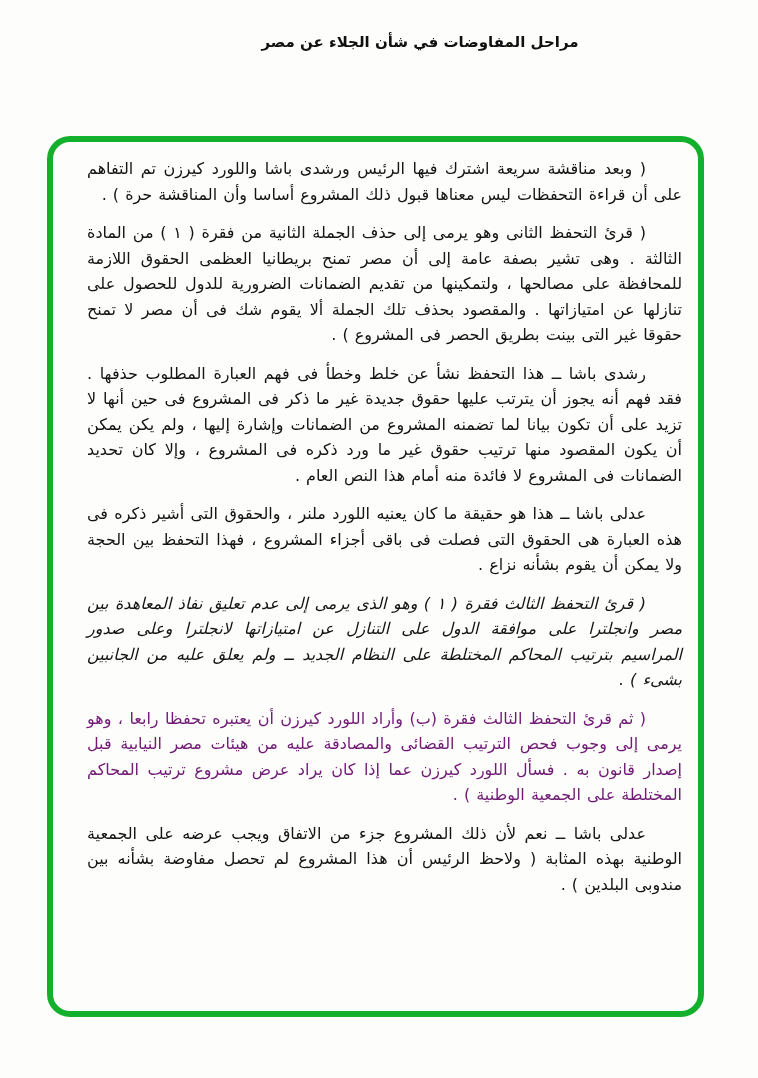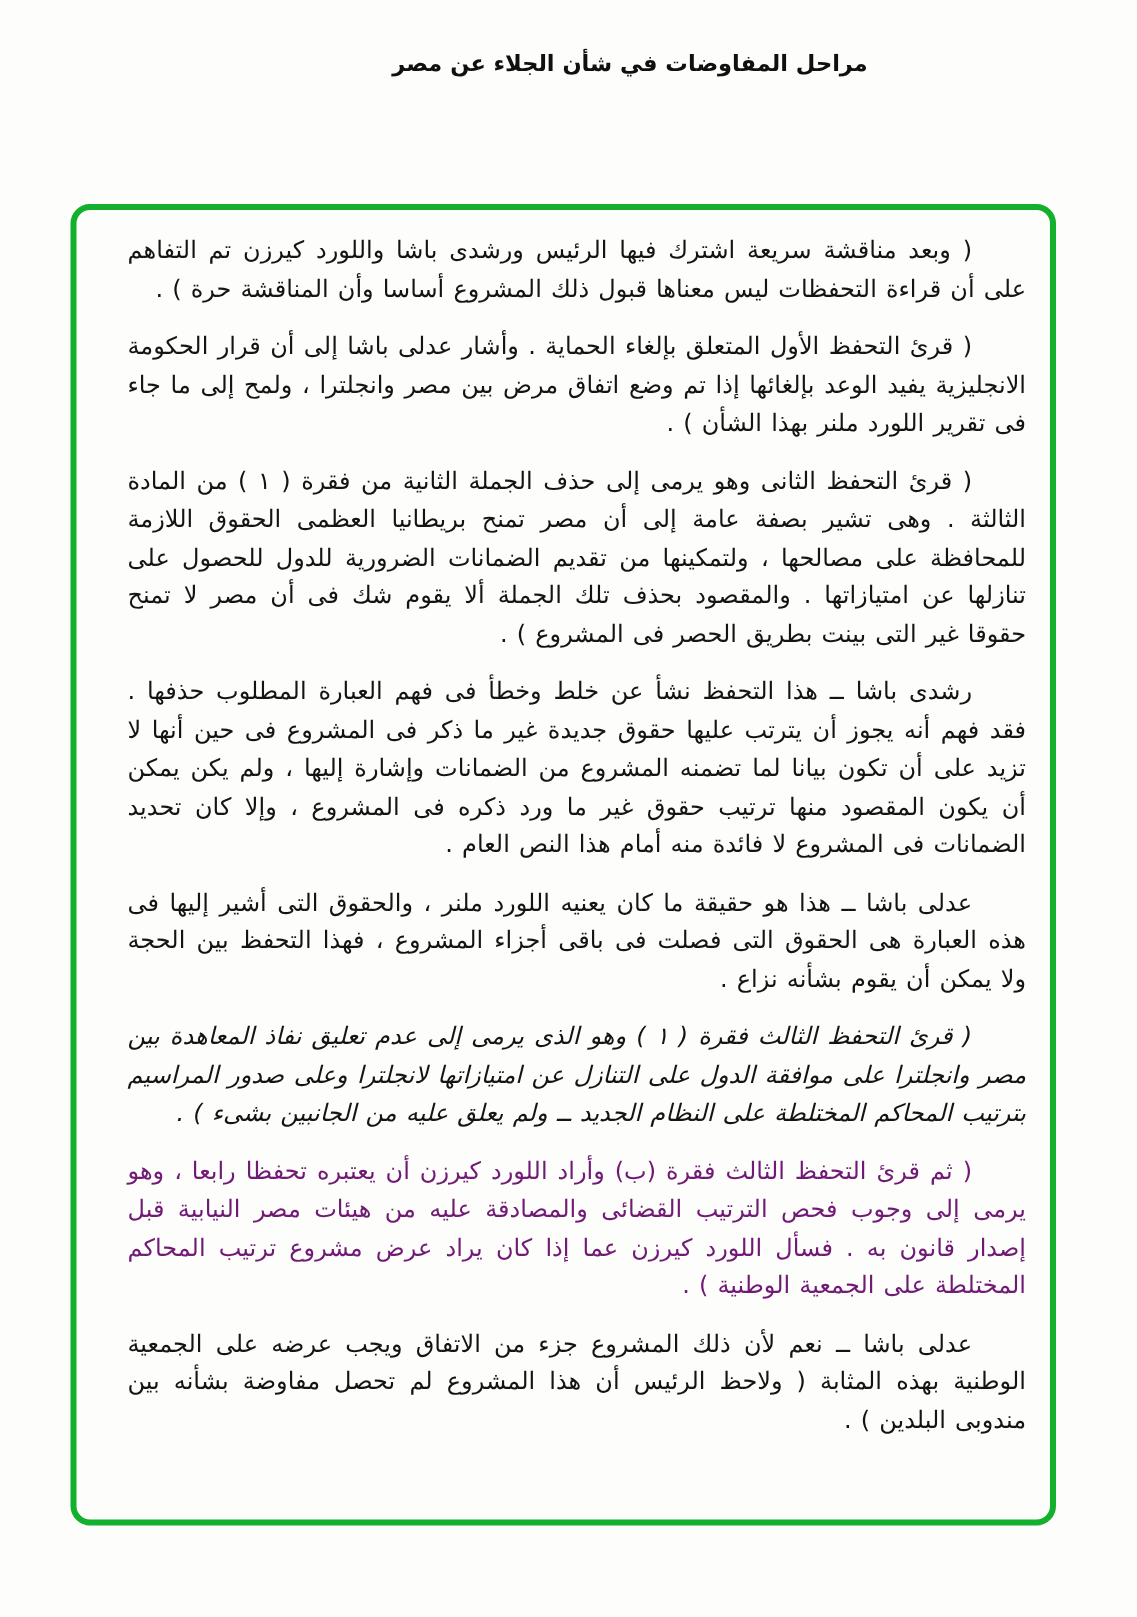--- a/index.html
+++ b/index.html
@@ -45,22 +45,22 @@
     font-weight: bold;
     color: #1c1c1c;
   }
   .doc-box {
     position: absolute;
     left: 47px;
     top: 136px;
     width: 657px;
     height: 881px;
     box-sizing: border-box;
-    border: 4px solid #7f1d1d;
-    border-radius: 13px;
+    border: 6px solid #7f1d1d;
+    border-radius: 23px;
     background: #fdfdfb;
     padding: 14px 16px 0 34px;
     direction: rtl;
   }
   .para {
     direction: rtl;
     font-size: 16px;
     line-height: 25.5px;
     color: #141414;
     text-align: justify;
@@ -73,22 +73,21 @@
 <body>
 
 <div class="scan-page" style="background: rgb(253, 253, 251);">
 
   <div class="header">
     <div class="title-line">مراحل المفاوضات في شأن الجلاء عن مصر</div>
   </div>
 
   <div class="doc-box" style="border-color: rgb(18, 176, 44);">
     <p class="para" style="color: rgb(20, 20, 20);">( وبعد مناقشة سريعة اشترك فيها الرئيس ورشدى باشا واللورد كيرزن تم التفاهم على أن قراءة التحفظات ليس معناها قبول ذلك المشروع أساسا وأن المناقشة حرة ) .</p>
-    <p class="para" style="color: rgb(20, 20, 20);">( قرئ التحفظ الأول المتعلق بإلغاء الحماية . وأشار عدلى باشا إلى أن قرار الحكومة الانجليزية يفيد الوعد بإلغائها إذا تم وضع اتفاق مرض بين مصر وانجلترا ، ولمح إلى ما جاء فى تقرير اللورد ملنر بهذا الشأن ) .</p>
     <p class="para" style="color: rgb(20, 20, 20);">( قرئ التحفظ الثانى وهو يرمى إلى حذف الجملة الثانية من فقرة ( ١ ) من المادة الثالثة . وهى تشير بصفة عامة إلى أن مصر تمنح بريطانيا العظمى الحقوق اللازمة للمحافظة على مصالحها ، ولتمكينها من تقديم الضمانات الضرورية للدول للحصول على تنازلها عن امتيازاتها . والمقصود بحذف تلك الجملة ألا يقوم شك فى أن مصر لا تمنح حقوقا غير التى بينت بطريق الحصر فى المشروع ) .</p>
     <p class="para" style="color: rgb(20, 20, 20);">رشدى باشا ــ هذا التحفظ نشأ عن خلط وخطأ فى فهم العبارة المطلوب حذفها . فقد فهم أنه يجوز أن يترتب عليها حقوق جديدة غير ما ذكر فى المشروع فى حين أنها لا تزيد على أن تكون بيانا لما تضمنه المشروع من الضمانات وإشارة إليها ، ولم يكن يمكن أن يكون المقصود منها ترتيب حقوق غير ما ورد ذكره فى المشروع ، وإلا كان تحديد الضمانات فى المشروع لا فائدة منه أمام هذا النص العام .</p>
-    <p class="para" style="color: rgb(20, 20, 20);">عدلى باشا ــ هذا هو حقيقة ما كان يعنيه اللورد ملنر ، والحقوق التى أشير إليها فى هذه العبارة هى الحقوق التى فصلت فى باقى أجزاء المشروع ، فهذا التحفظ بين الحجة ولا يمكن أن يقوم بشأنه نزاع .</p>
+    <p class="para" style="color: rgb(20, 20, 20);">عدلى باشا ــ هذا هو حقيقة ما كان يعنيه اللورد ملنر ، والحقوق التى أشير ذكره فى هذه العبارة هى الحقوق التى فصلت فى باقى أجزاء المشروع ، فهذا التحفظ بين الحجة ولا يمكن أن يقوم بشأنه نزاع .</p>
     <p class="para" style="color: rgb(20, 20, 20); font-style: italic;">( قرئ التحفظ الثالث فقرة ( ١ ) وهو الذى يرمى إلى عدم تعليق نفاذ المعاهدة بين مصر وانجلترا على موافقة الدول على التنازل عن امتيازاتها لانجلترا وعلى صدور المراسيم بترتيب المحاكم المختلطة على النظام الجديد ــ ولم يعلق عليه من الجانبين بشىء ) .</p>
     <p class="para" style="color: #701a75;">( ثم قرئ التحفظ الثالث فقرة (ب) وأراد اللورد كيرزن أن يعتبره تحفظا رابعا ، وهو يرمى إلى وجوب فحص الترتيب القضائى والمصادقة عليه من هيئات مصر النيابية قبل إصدار قانون به . فسأل اللورد كيرزن عما إذا كان يراد عرض مشروع ترتيب المحاكم المختلطة على الجمعية الوطنية ) .</p>
     <p class="para" style="color: rgb(20, 20, 20);">عدلى باشا ــ نعم لأن ذلك المشروع جزء من الاتفاق ويجب عرضه على الجمعية الوطنية بهذه المثابة ( ولاحظ الرئيس أن هذا المشروع لم تحصل مفاوضة بشأنه بين مندوبى البلدين ) .</p>
   </div>
 
 </div>
 
 </body></html>

